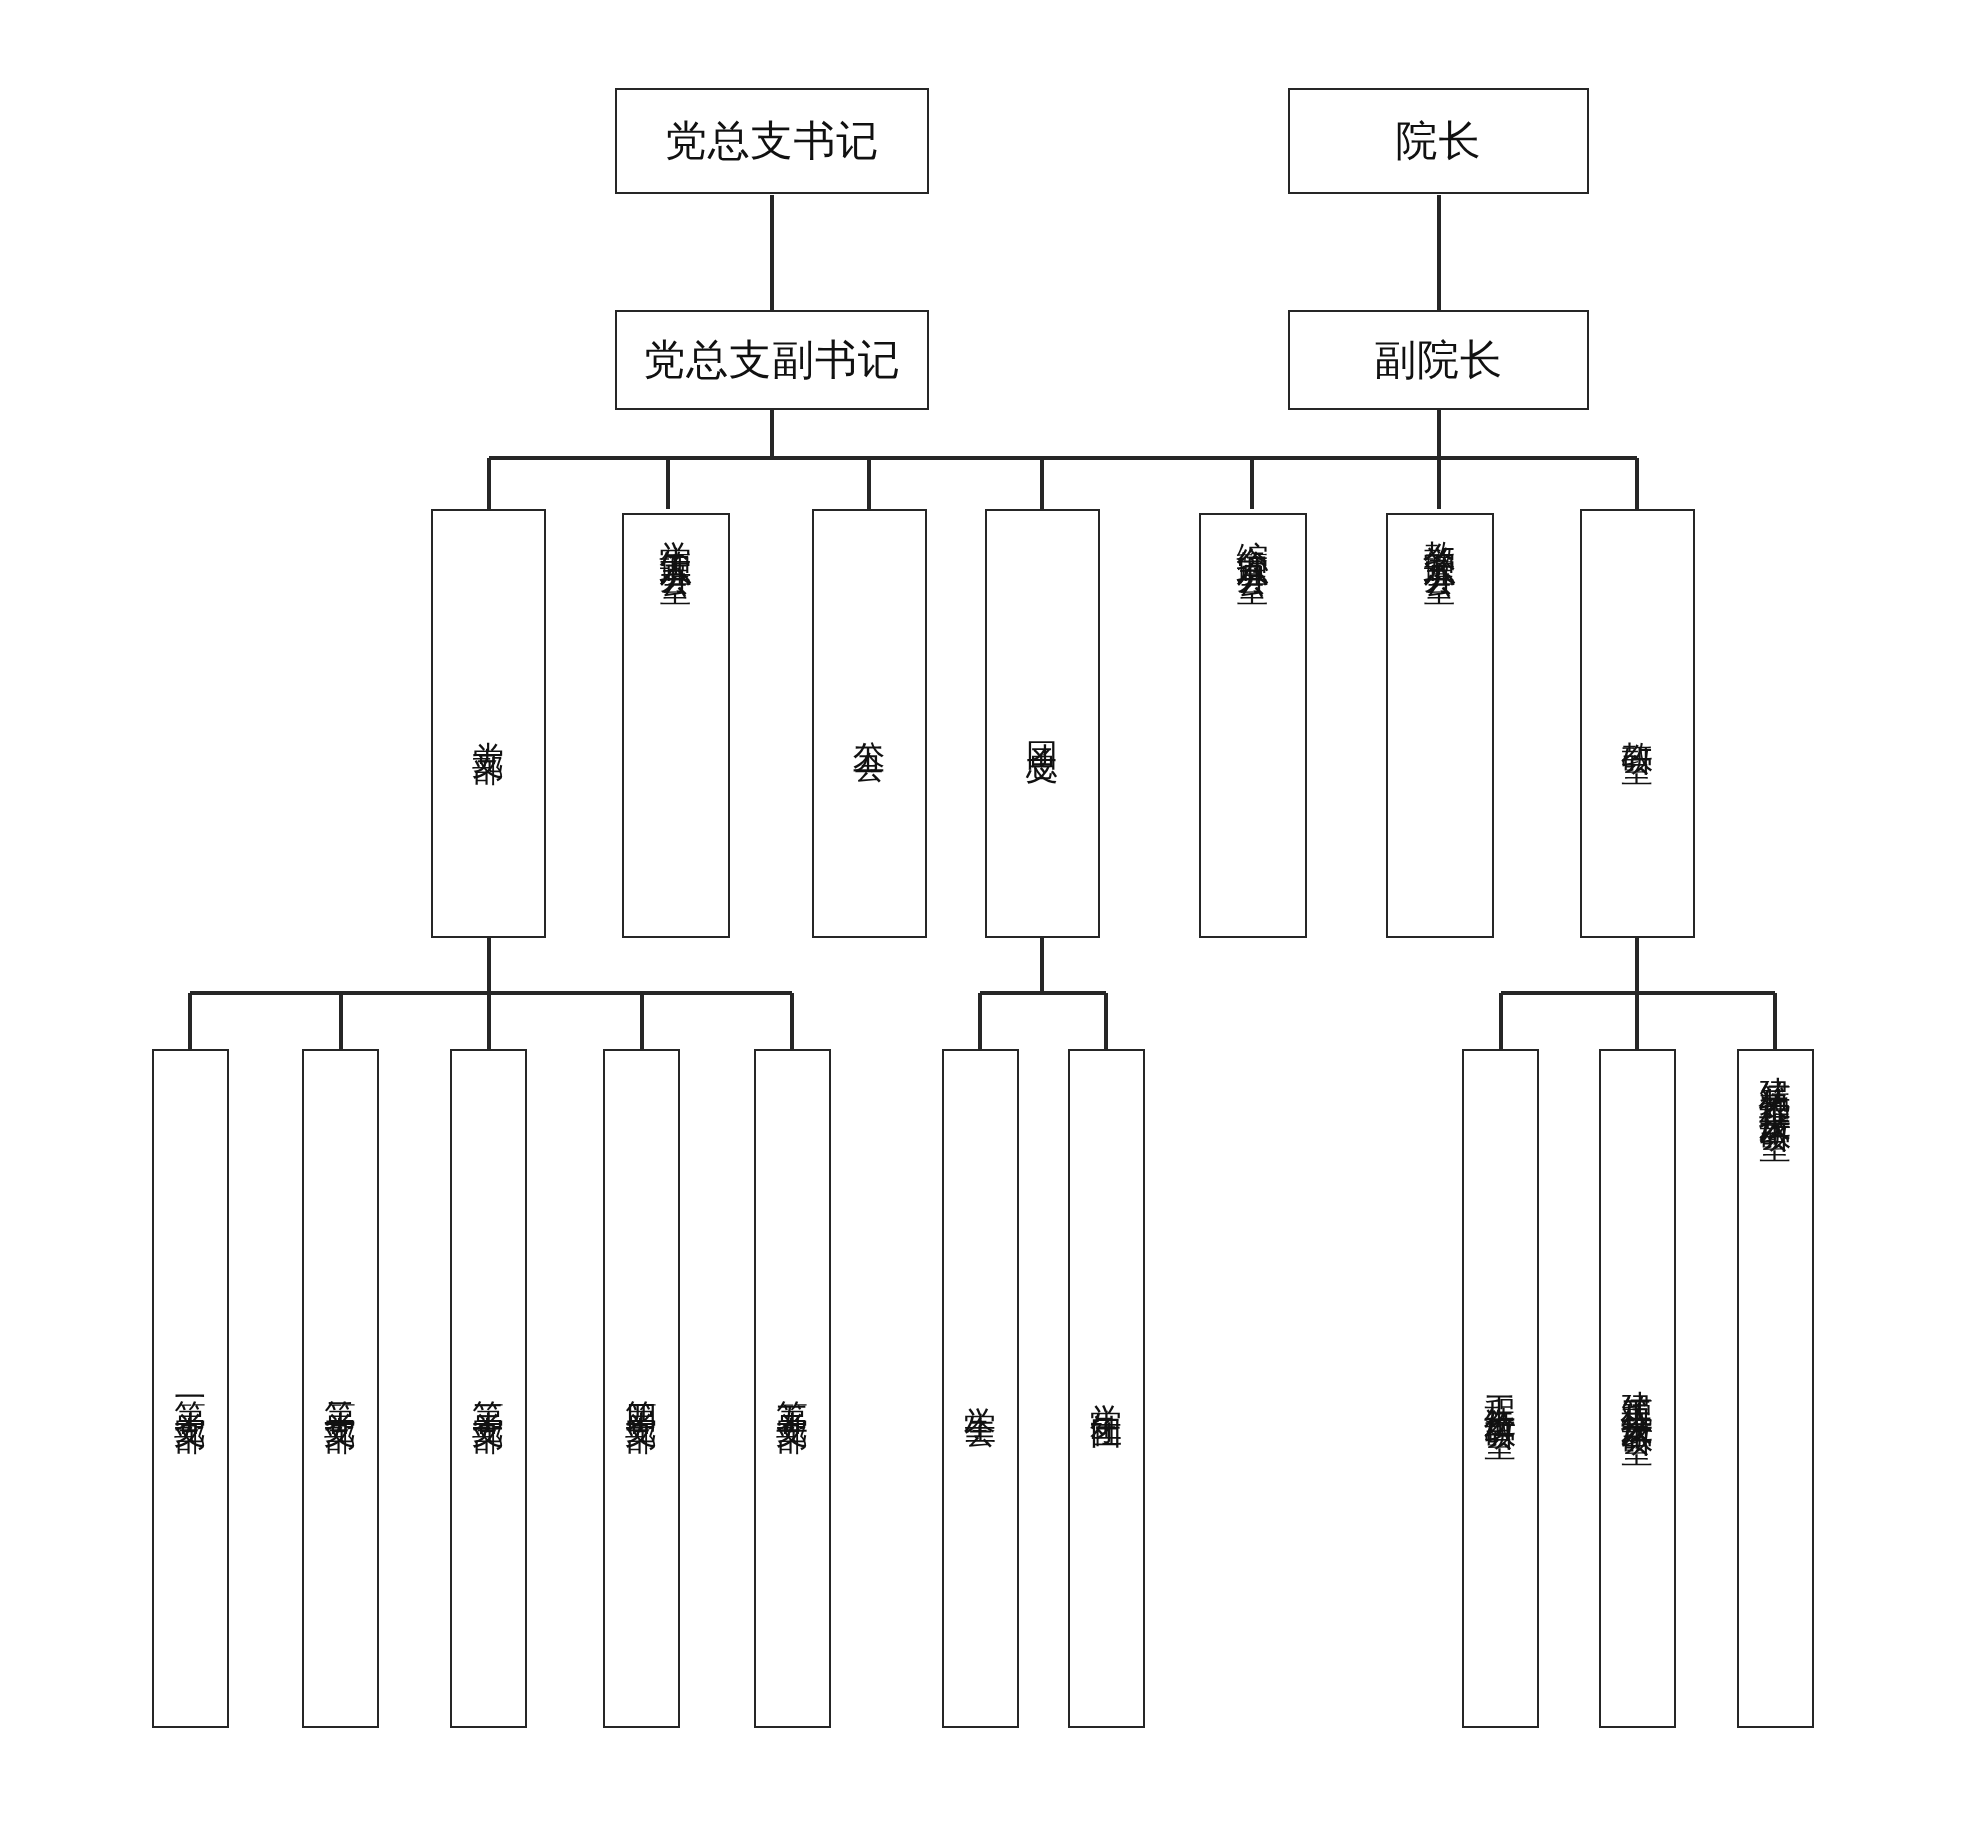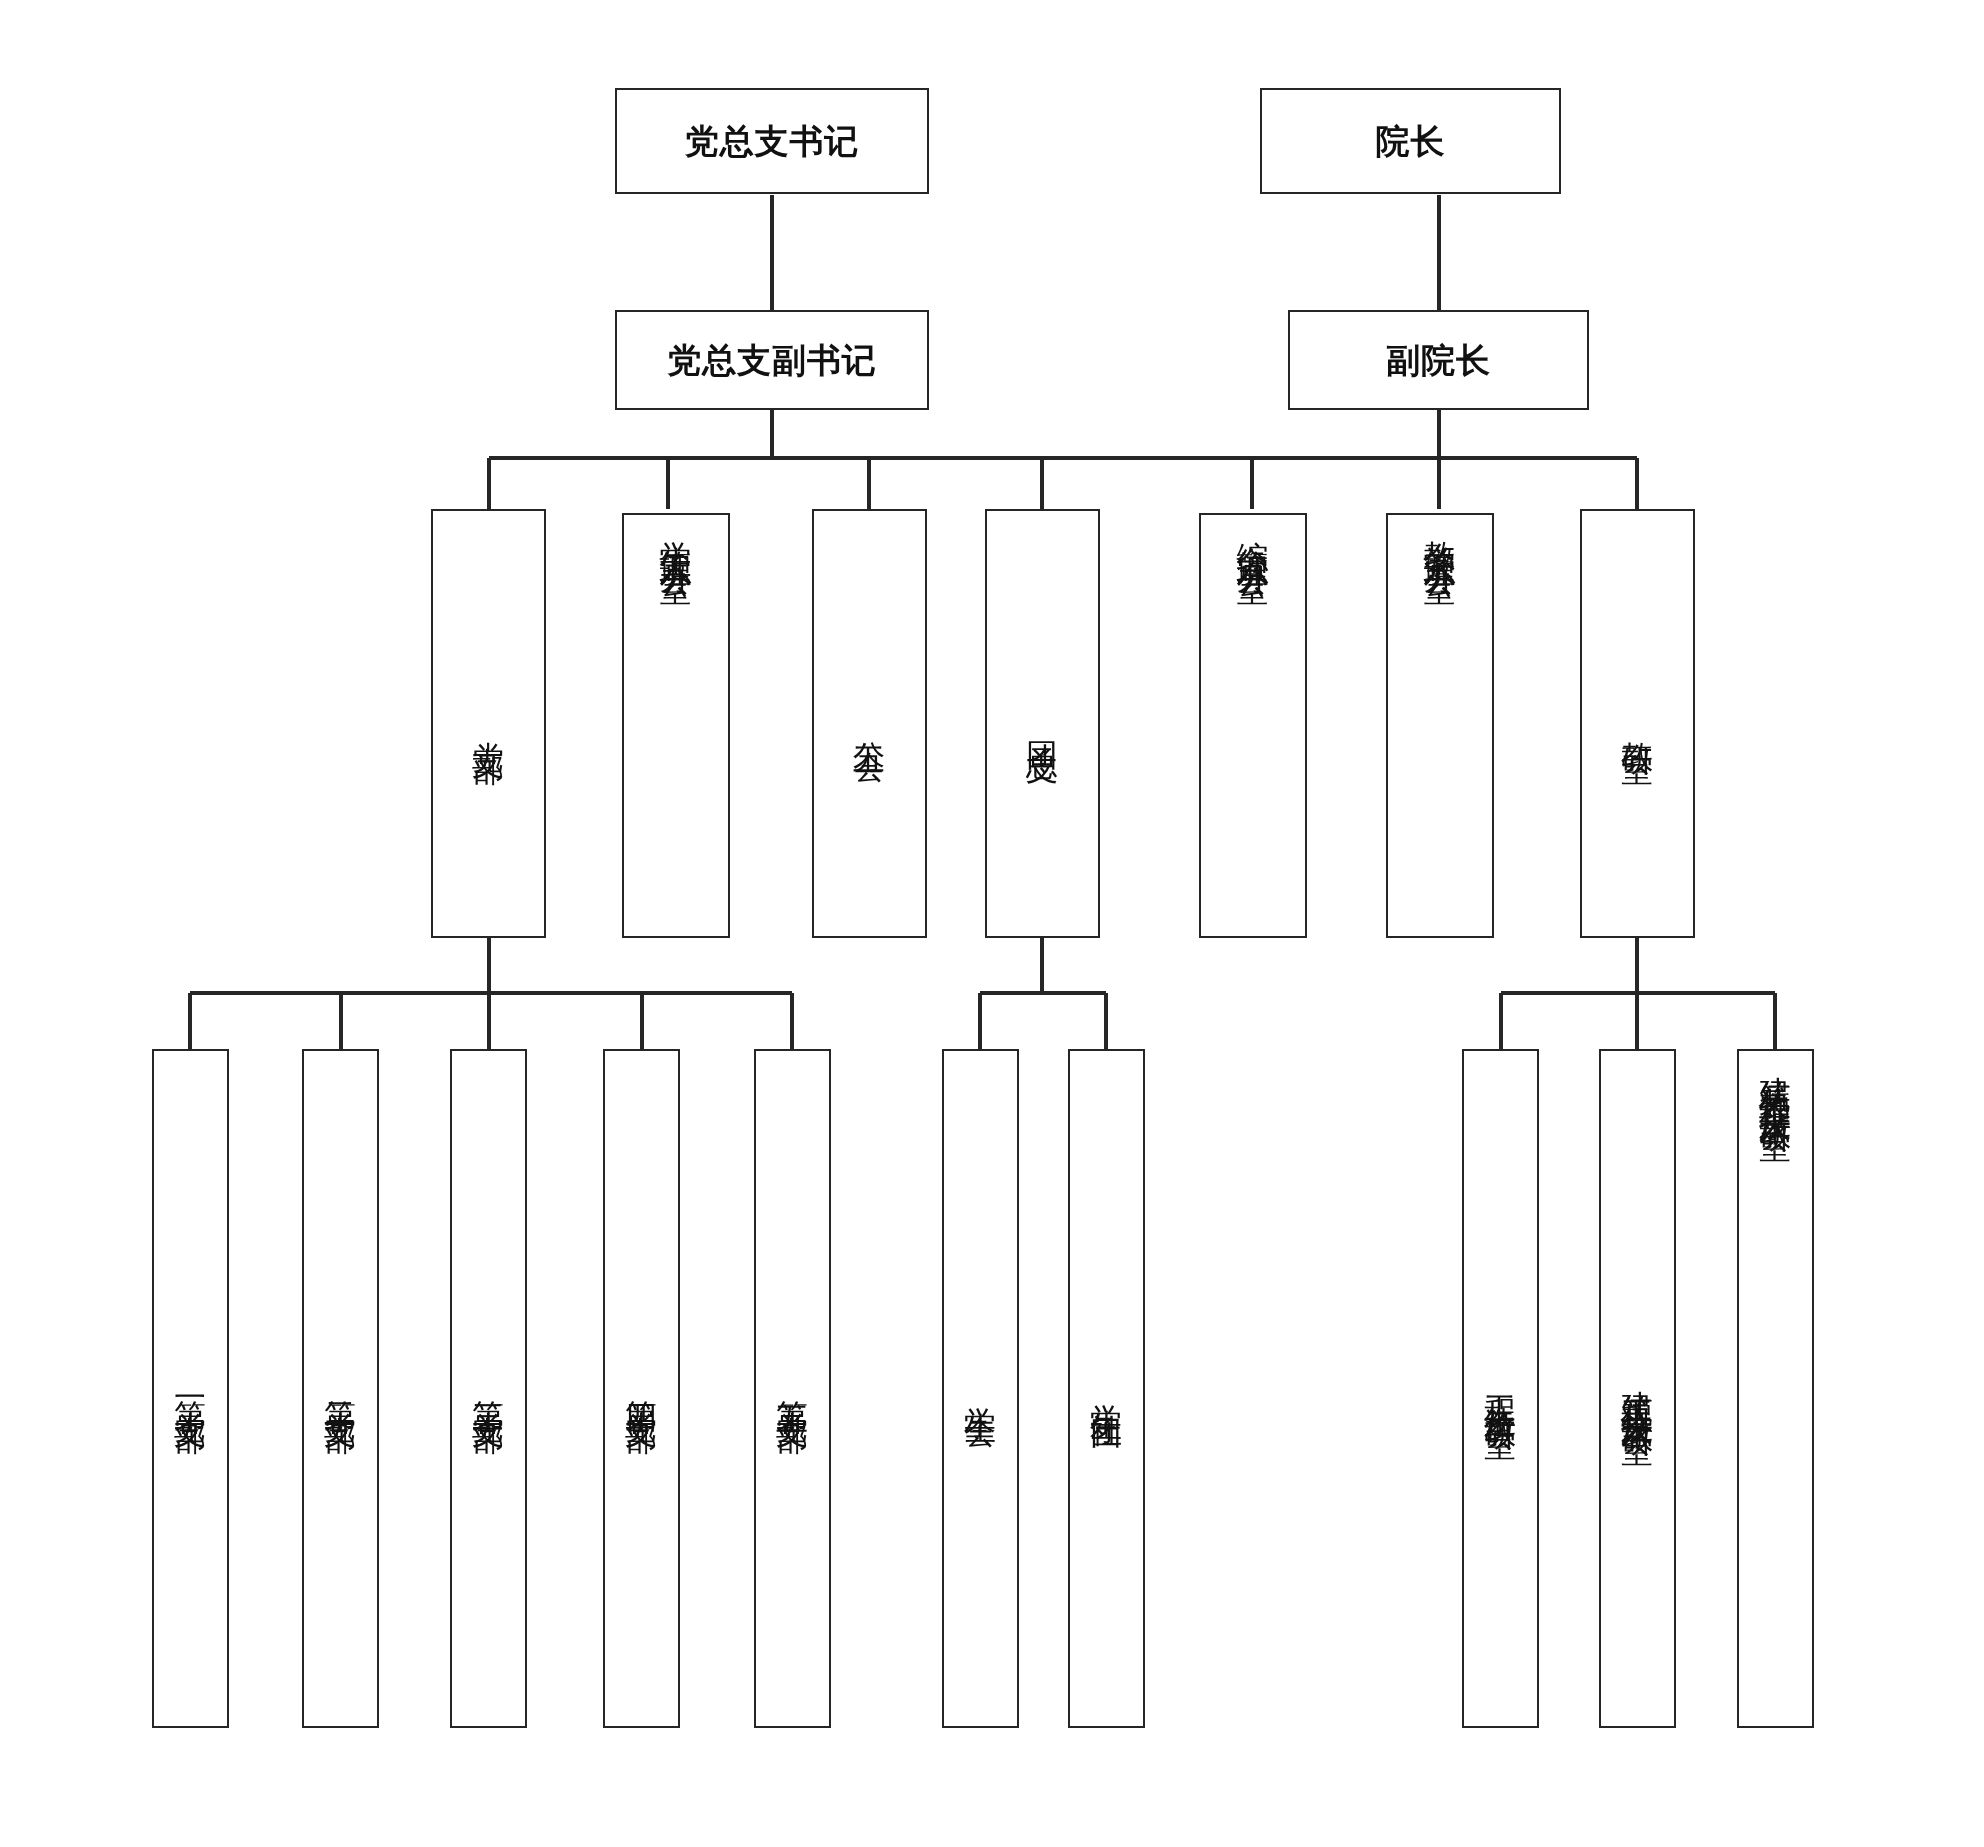--- a/index.html
+++ b/index.html
@@ -33,23 +33,22 @@
     overflow: hidden;
   }
   .node .label {
     color: #111111;
     line-height: 1.06;
     text-align: center;
     white-space: pre-line;
   }
   
   .node.horiz .label {
-    font-size: 34px;
+    font-size: 42px;
     letter-spacing: 0.9px;
-    font-weight: bold;
   }
   
   .node.vert {
     align-items: flex-start;
     justify-content: center;
     padding-top: 0;
   }
   .node.vert .label {
     writing-mode: vertical-rl;
     text-orientation: upright;
@@ -105,21 +104,21 @@
       <line x1="3392" y1="2245" x2="3392" y2="2370"></line>
       <line x1="3700" y1="2245" x2="3700" y2="2370"></line>
       <line x1="4012" y1="2245" x2="4012" y2="2370"></line>
     </g>
   </svg>
 
   <div class="node horiz" style="left:615px; top:88px; width:314px; height:106px;">
     <span class="label">党总支书记</span>
   </div>
 
-  <div class="node horiz" style="left:1260px; top:88px; width:301px; height:106px;">
+  <div class="node horiz" style="left:1288px; top:88px; width:301px; height:106px;">
     <span class="label">院长</span>
   </div>
 
   <div class="node horiz" style="left:1288px; top:310px; width:301px; height:100px;">
     <span class="label">副院长</span>
   </div>
 
   <div class="node horiz" style="left:615px; top:310px; width:314px; height:100px;">
     <span class="label">党总支副书记</span>
   </div>

